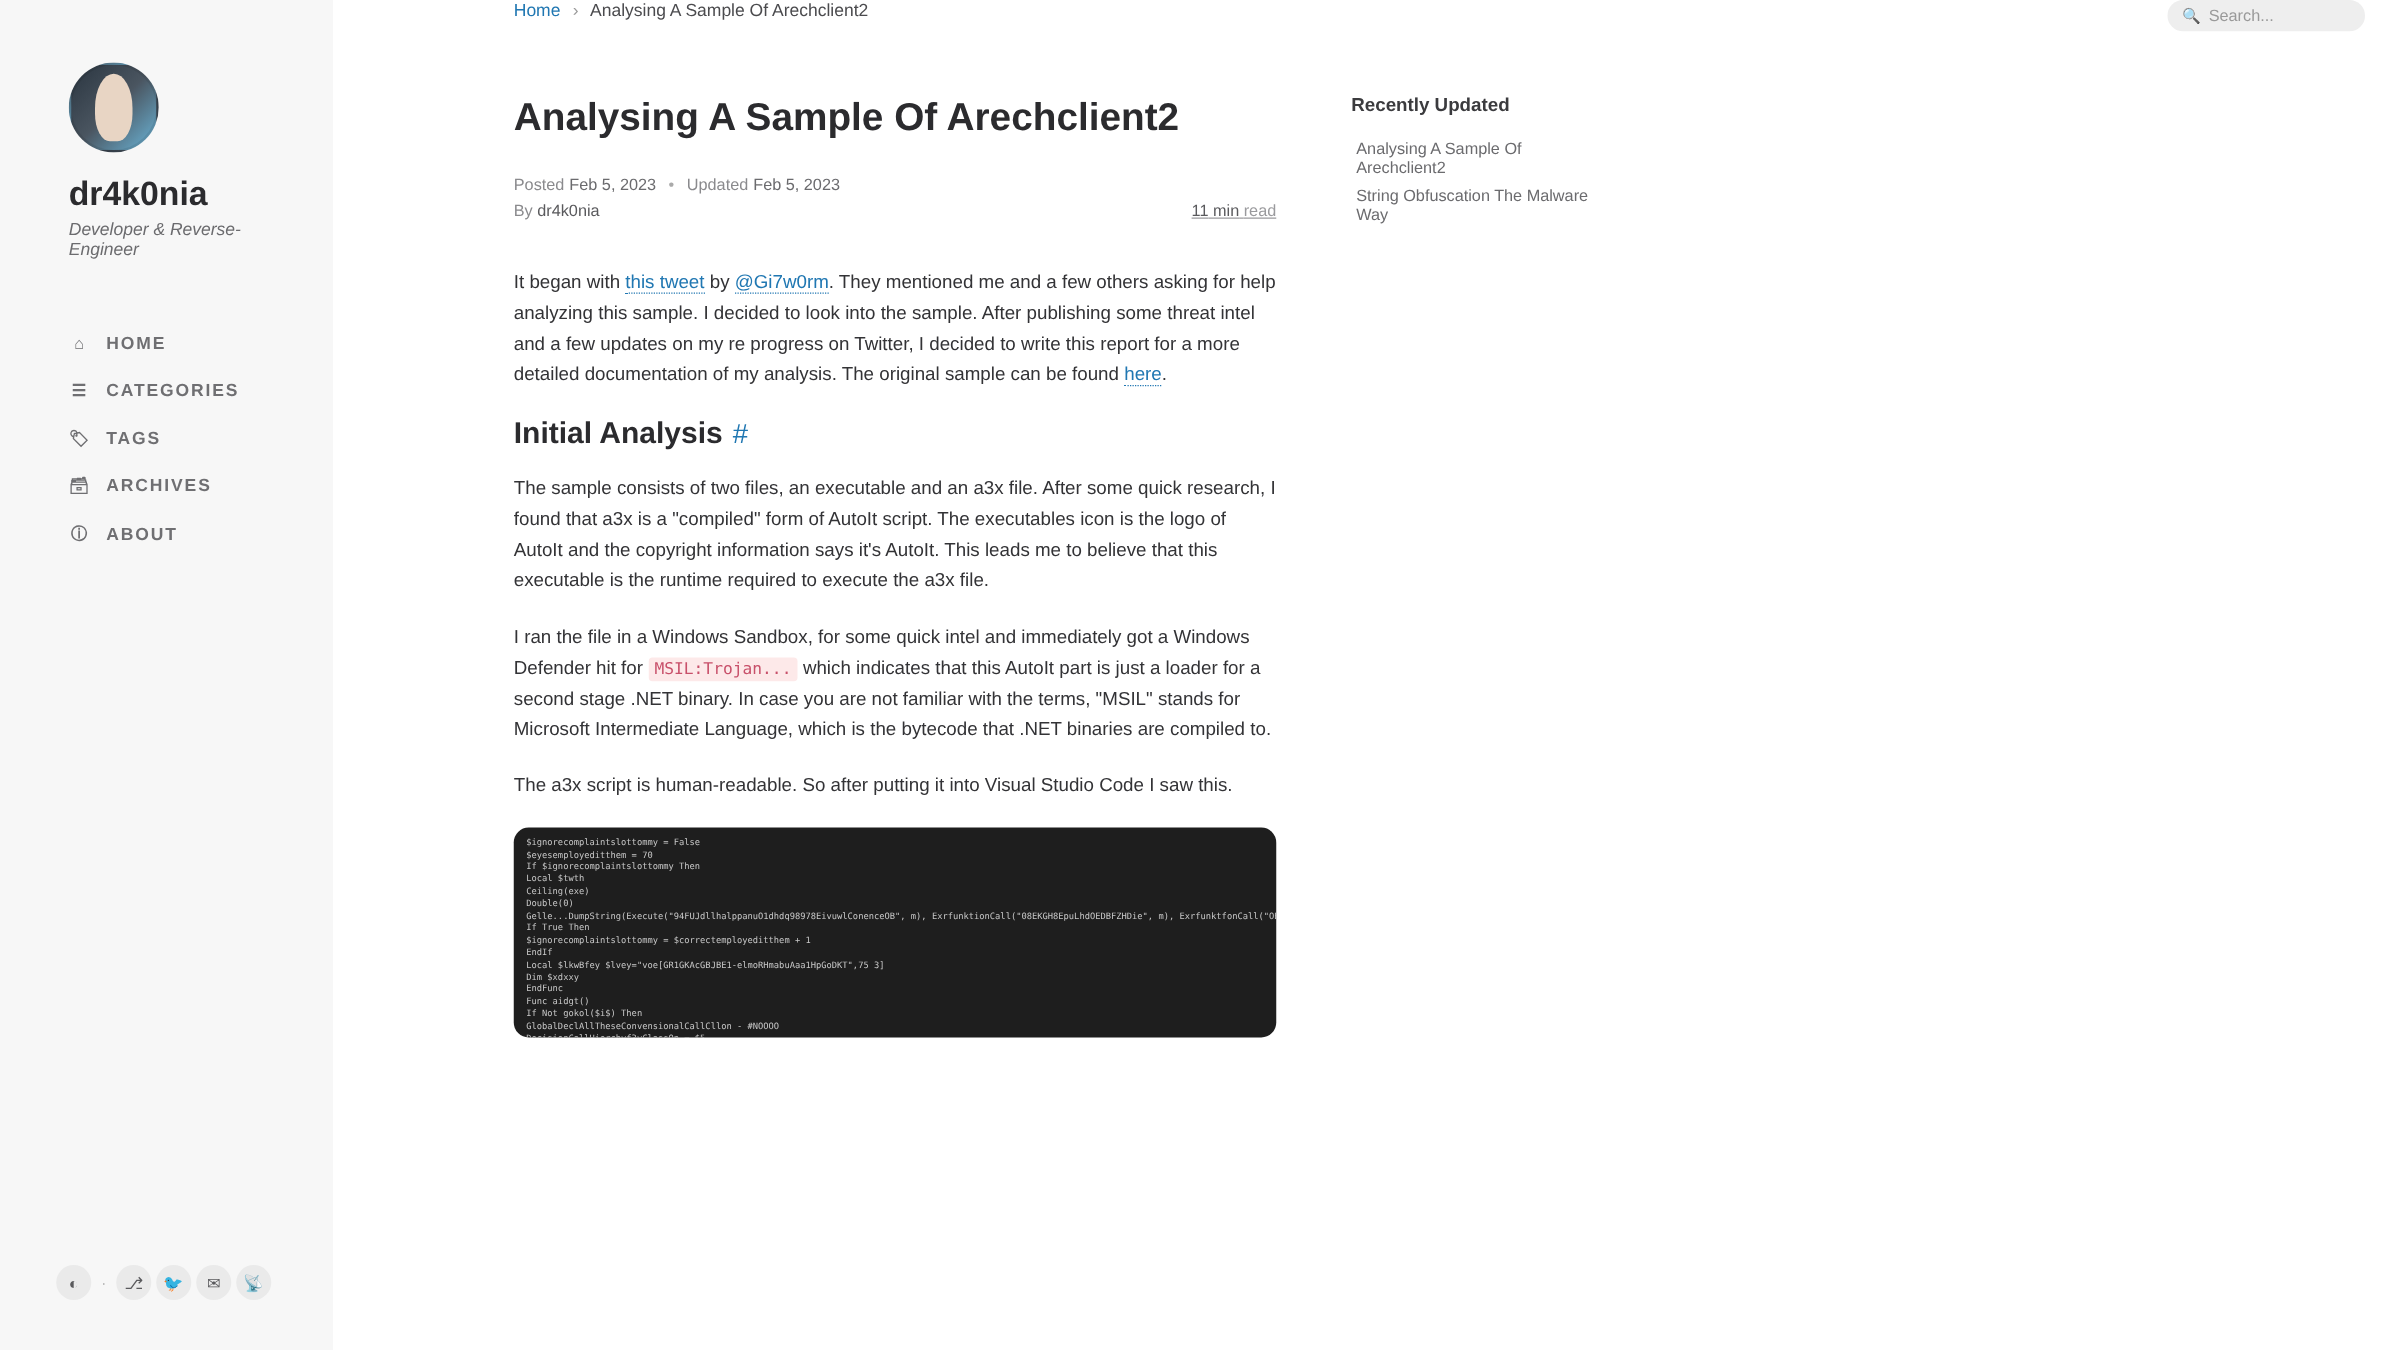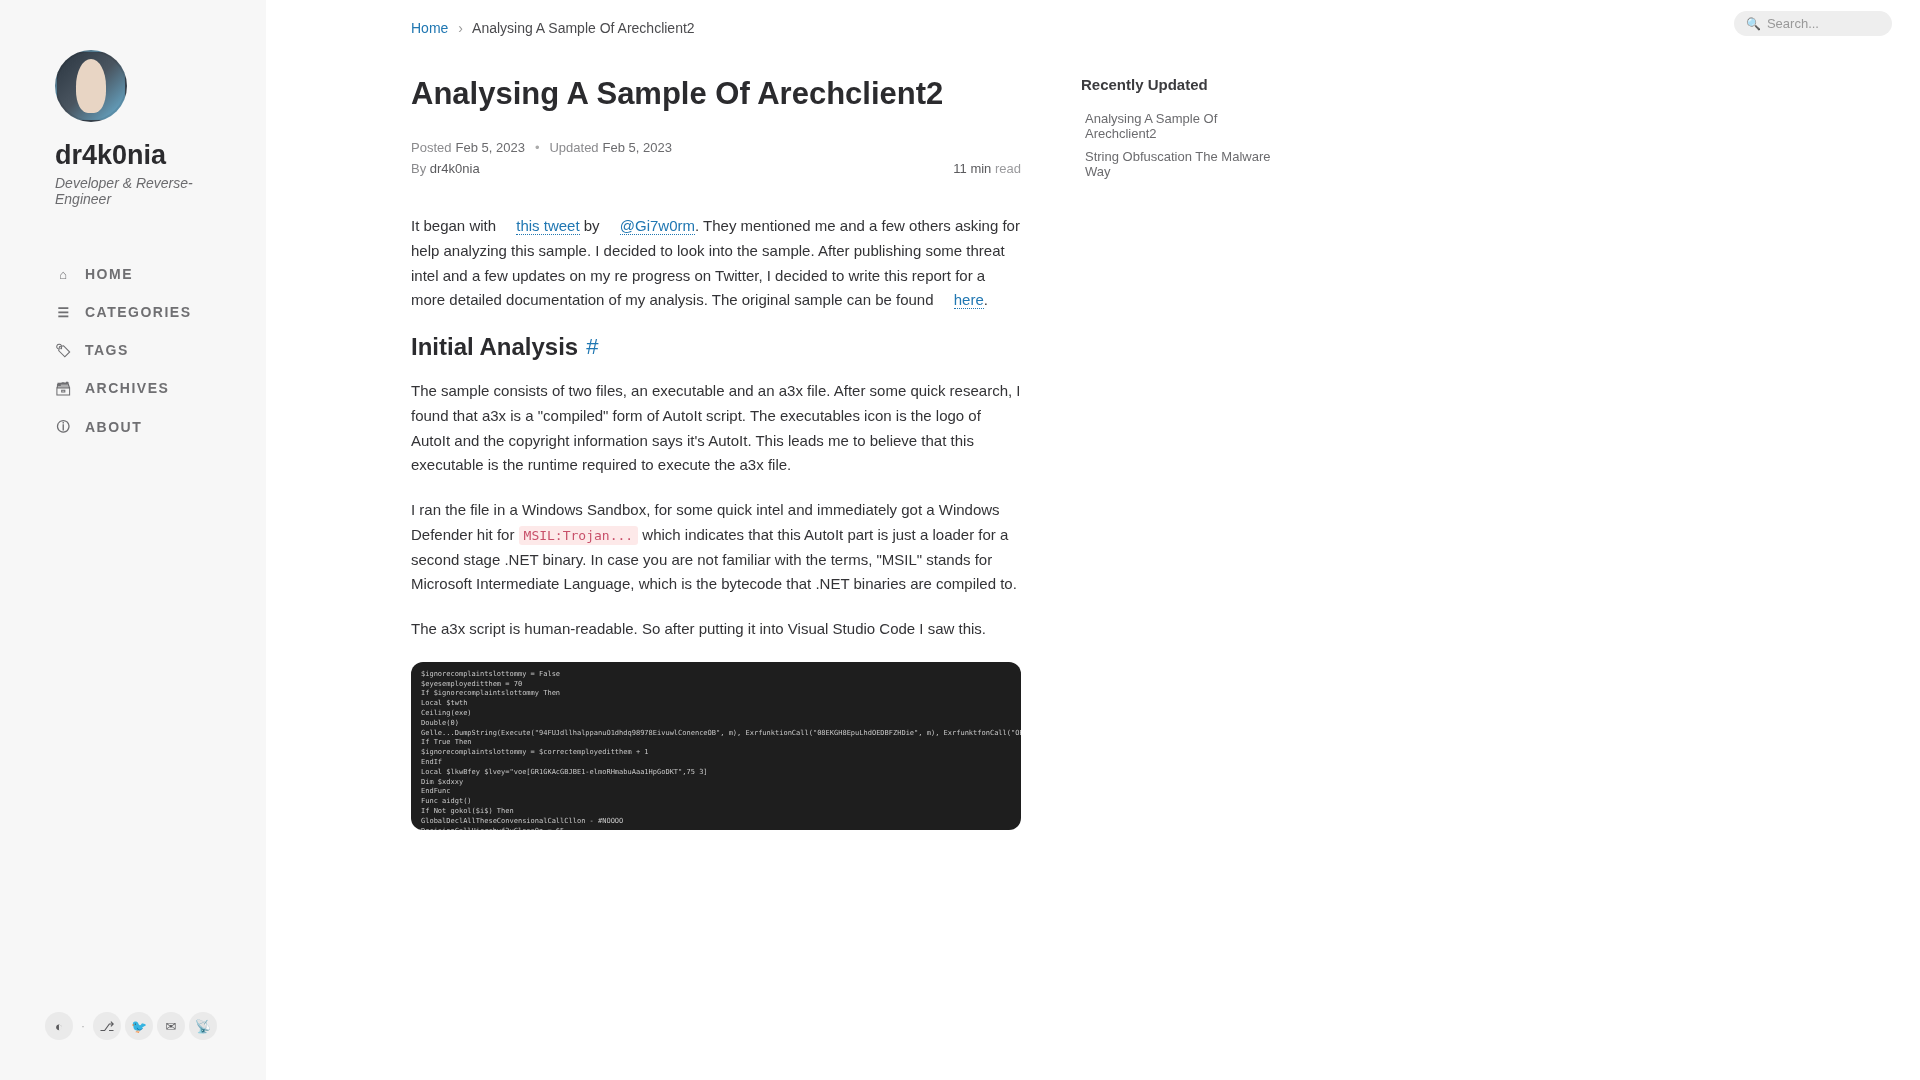--- a/index.html
+++ b/index.html
@@ -97,21 +97,21 @@
       font-size: 12px;
     }
     .main {
       margin-left: 266px;
       flex: 1;
       min-width: 0;
     }
     .topbar {
       height: 36px;
       display: flex;
-      align-items: flex-end;
+      align-items: flex-start;
       padding: 0 28px 0 145px;
       justify-content: space-between;
       background: #fff;
     }
     .breadcrumb {
       font-size: 14px;
       color: #4b4b4e;
     }
     .breadcrumb .home-link { color: #2077b2; }
     .breadcrumb .sep { color: #999; margin: 0 6px; }
@@ -164,34 +164,33 @@
     .meta-row .val { color: #6b6b6e; }
     .meta-row .bullet { color: #aaa; margin: 0 6px; }
     .meta-row2 {
       font-size: 13px;
       display: flex;
       justify-content: space-between;
       margin-bottom: 38px;
     }
     .meta-row2 .left { color: #8a8a8d; }
     .meta-row2 .left .author { color: #5a5a5d; }
-    .meta-row2 .right { color: #9a9a9d; }
+    .meta-row2 .right { color: #9a9a9d; text-decoration: underline; }
     .meta-row2 .right .num { color: #5a5a5d; font-weight: 500; }
     .meta-row2 .right .unit { color: #5a5a5d; }
     .article p {
       font-size: 15px;
       line-height: 1.65;
       color: #333336;
       margin-bottom: 20px;
     }
     .article a.inline-link {
       color: #2077b2;
       text-decoration: none;
       border-bottom: 1px dotted #2077b2;
-      margin-left: 16px;
     }
     .section-heading {
       font-size: 24px;
       font-weight: 700;
       color: #2b2b2e;
       margin: 12px 0 18px 0;
       display: flex;
       align-items: center;
       gap: 8px;
     }

